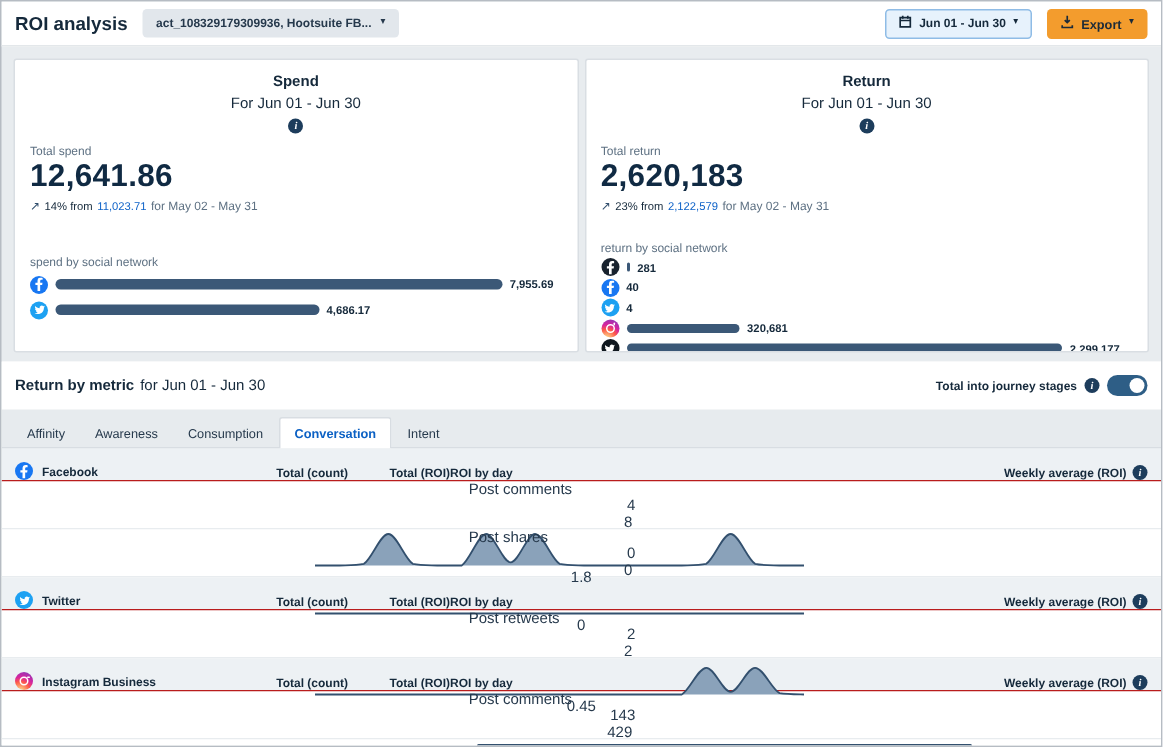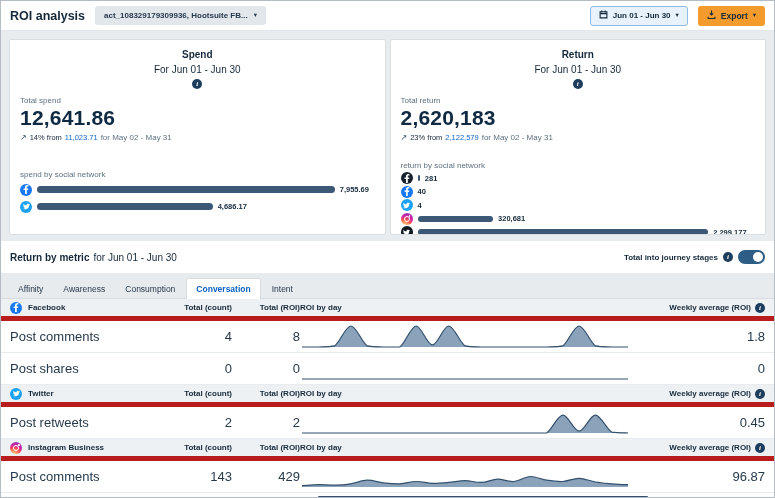--- a/index.html
+++ b/index.html
@@ -54,22 +54,22 @@
   .metrics-title{font-size:10px;display:flex;align-items:center;gap:4px;}
   .journey{margin-left:auto;display:flex;align-items:center;gap:5px;font-size:8px;font-weight:bold;color:#15293b;}
   .toggle{width:27px;height:14px;border-radius:8px;background:#2e5e86;position:relative;border:none;cursor:pointer;flex-shrink:0;}
   .toggle::after{content:"";position:absolute;top:2px;right:2px;width:10px;height:10px;background:#fff;border-radius:50%;}
 
   .tabs{background:#e7ebee;display:flex;gap:2px;padding:5px 8px 0;height:26px;border-bottom:1px solid #d8dde2;flex-shrink:0;}
   .tab{border:none;background:transparent;font-family:inherit;font-size:8.5px;color:#26394c;padding:0 9px;height:21px;cursor:pointer;}
   .tab.active{background:#fff;color:#0c61c4;font-weight:bold;border:1px solid #d8dde2;border-bottom:none;border-radius:2px 2px 0 0;}
 
   .t-group-header,.t-row{display:flex;align-items:center;padding:0 9px;}
-  .t-group-header{height:22px;background:#edf1f4;border-bottom:5px solid #b91c1c;font-weight:bold;font-size:8px;color:#15293b;flex-shrink:0;}
-  .t-row{height:32px;background:#fff;border-bottom:1px solid #e8ecef;font-size:13px;color:#26394c;flex-shrink:0;}
+  .t-group-header{height:22px;background:#edf1f4;border-bottom:1px solid #b91c1c;font-weight:bold;font-size:8px;color:#15293b;flex-shrink:0;align-items:flex-end;}
+  .t-row{height:32px;background:#fff;border-bottom:1px solid #e8ecef;font-size:10px;color:#26394c;flex-shrink:0;flex-direction:column;}
   .col-metric{width:150px;display:flex;align-items:center;gap:6px;}
   .col-count{width:72px;text-align:right;}
   .col-roi{width:68px;text-align:right;}
   .col-day{width:360px;padding-left:0;}
   .col-weekly{flex:1;text-align:right;}
   .weekly-h{display:flex;align-items:center;justify-content:flex-end;gap:4px;}
   .col-day svg{display:block;}
   .partial-row{height:7px;background:#fff;position:relative;overflow:hidden;flex-shrink:0;}
   .partial-spark{position:absolute;left:317px;top:3px;width:330px;height:2px;background:#33506e;border-radius:1px;}
   .bottom-strip{height:5px;background:#141414;flex-shrink:0;margin-top:auto;}

